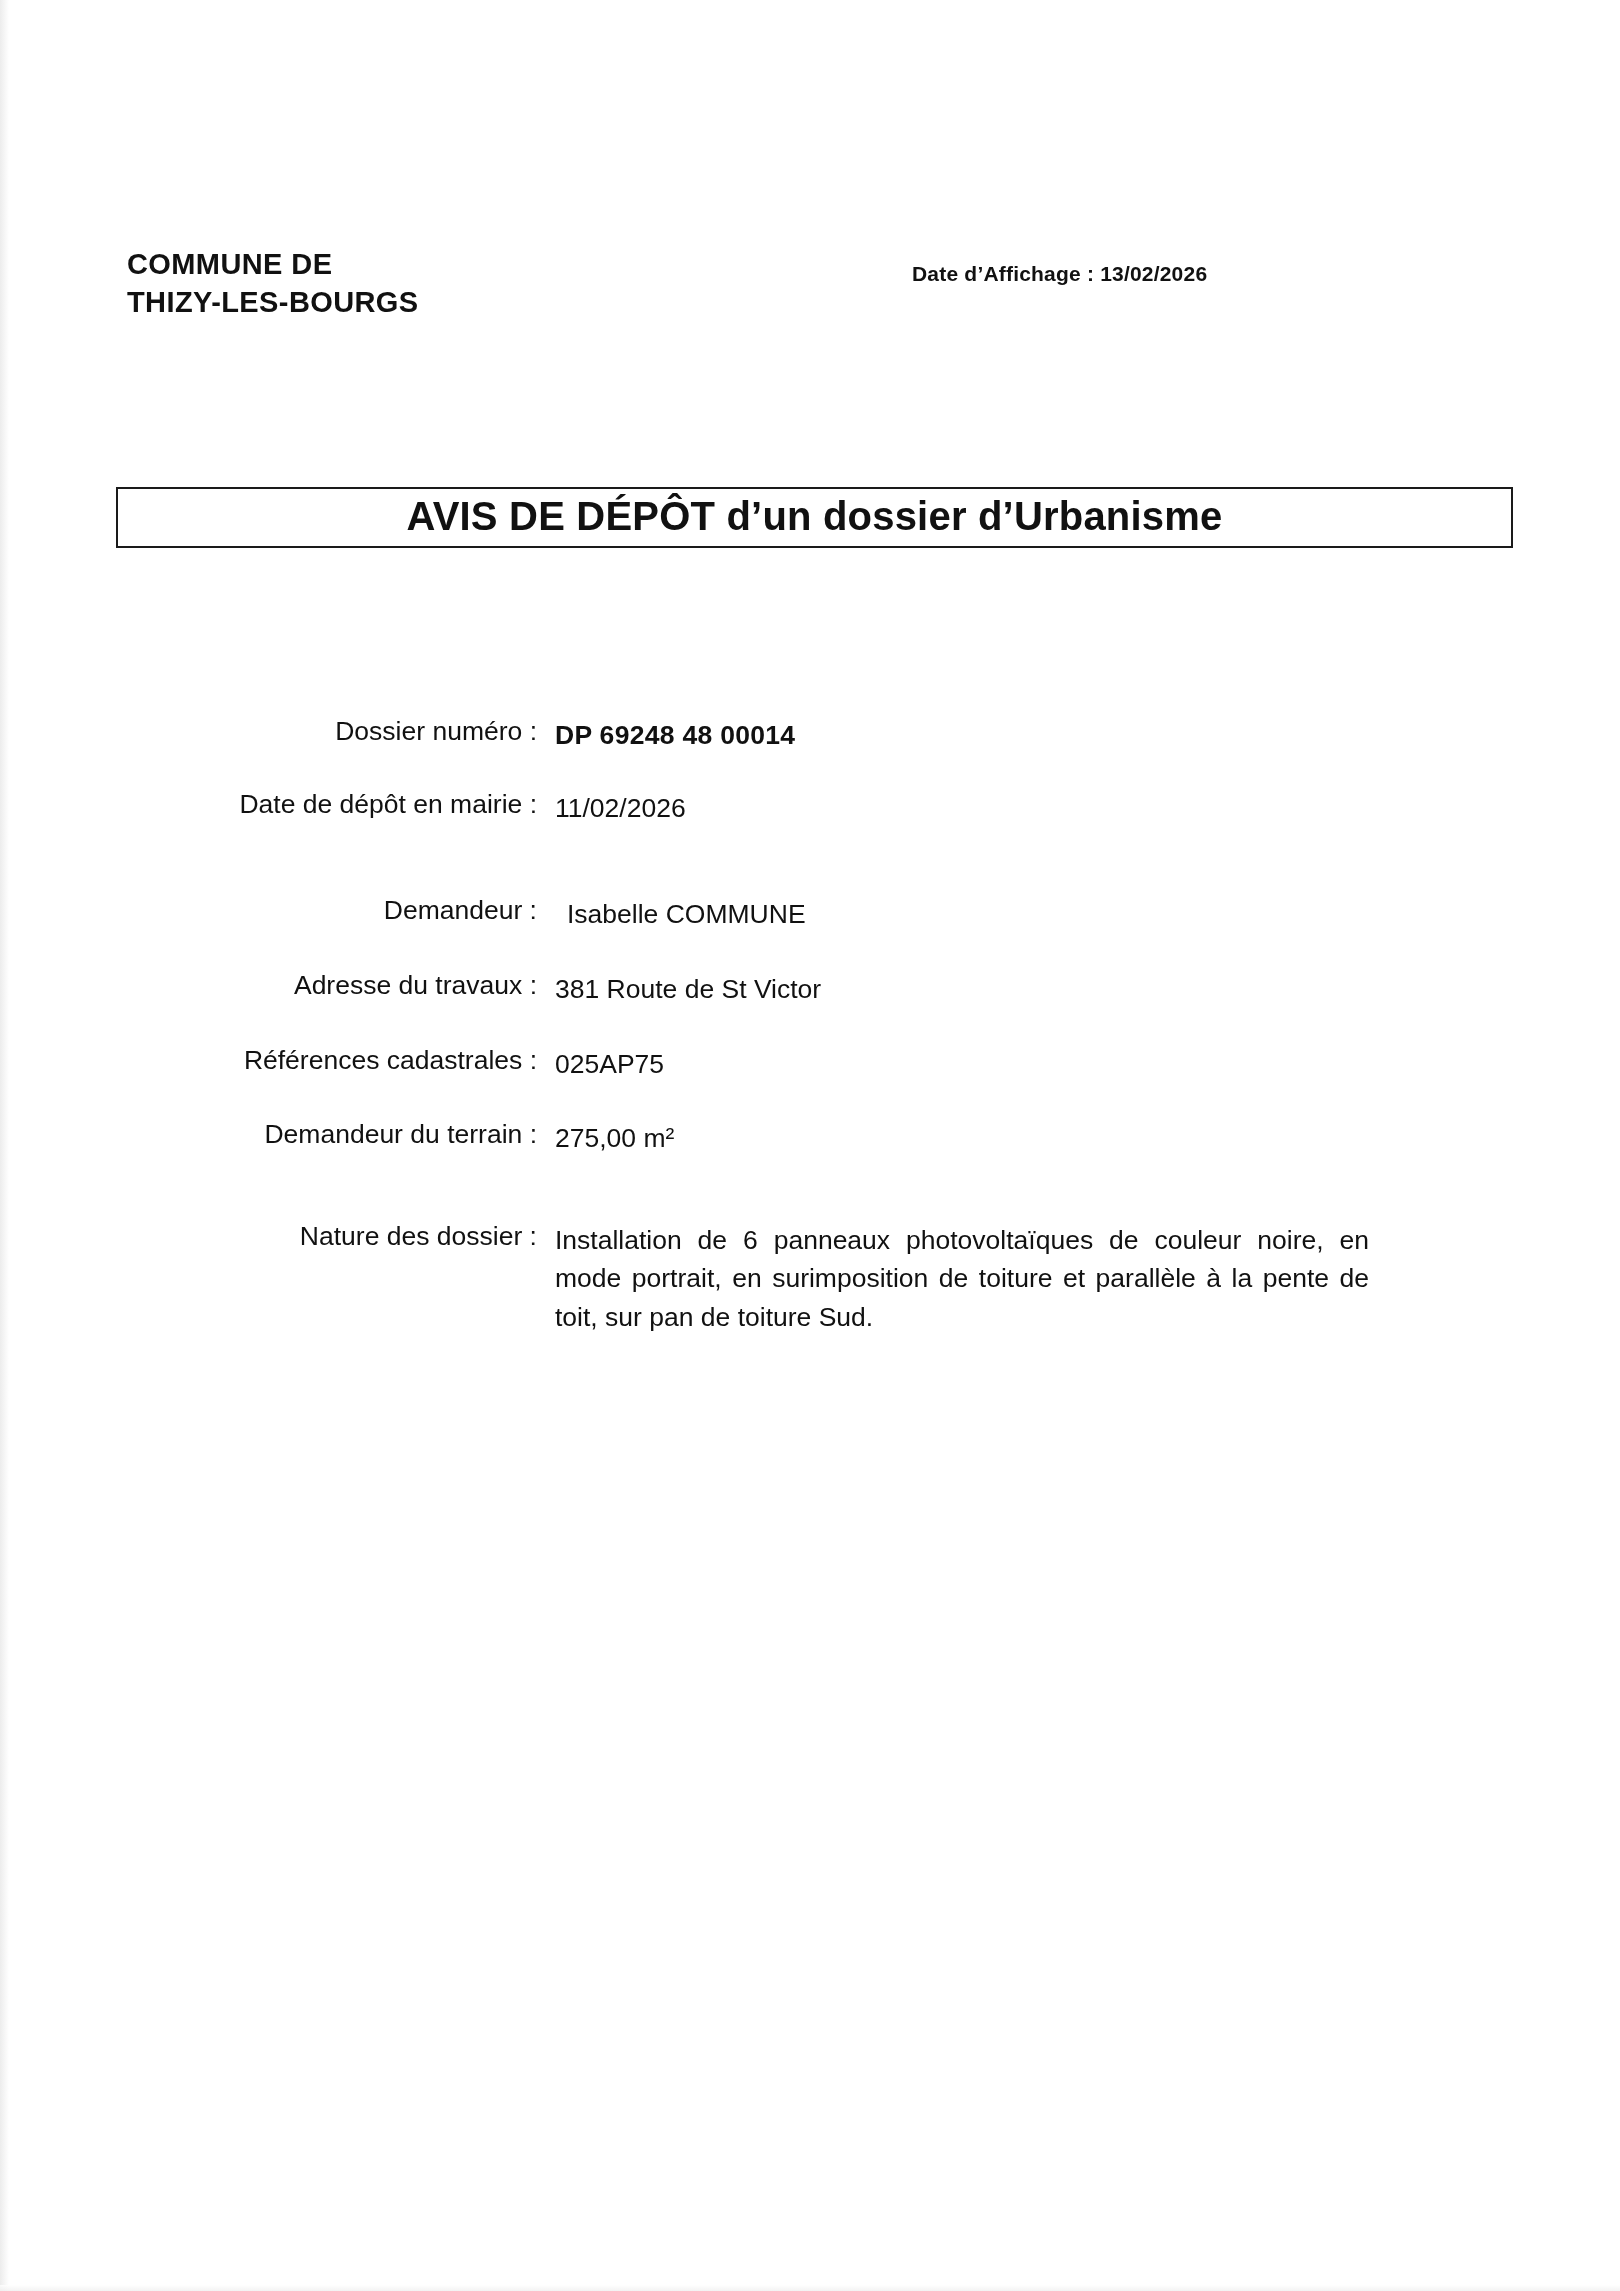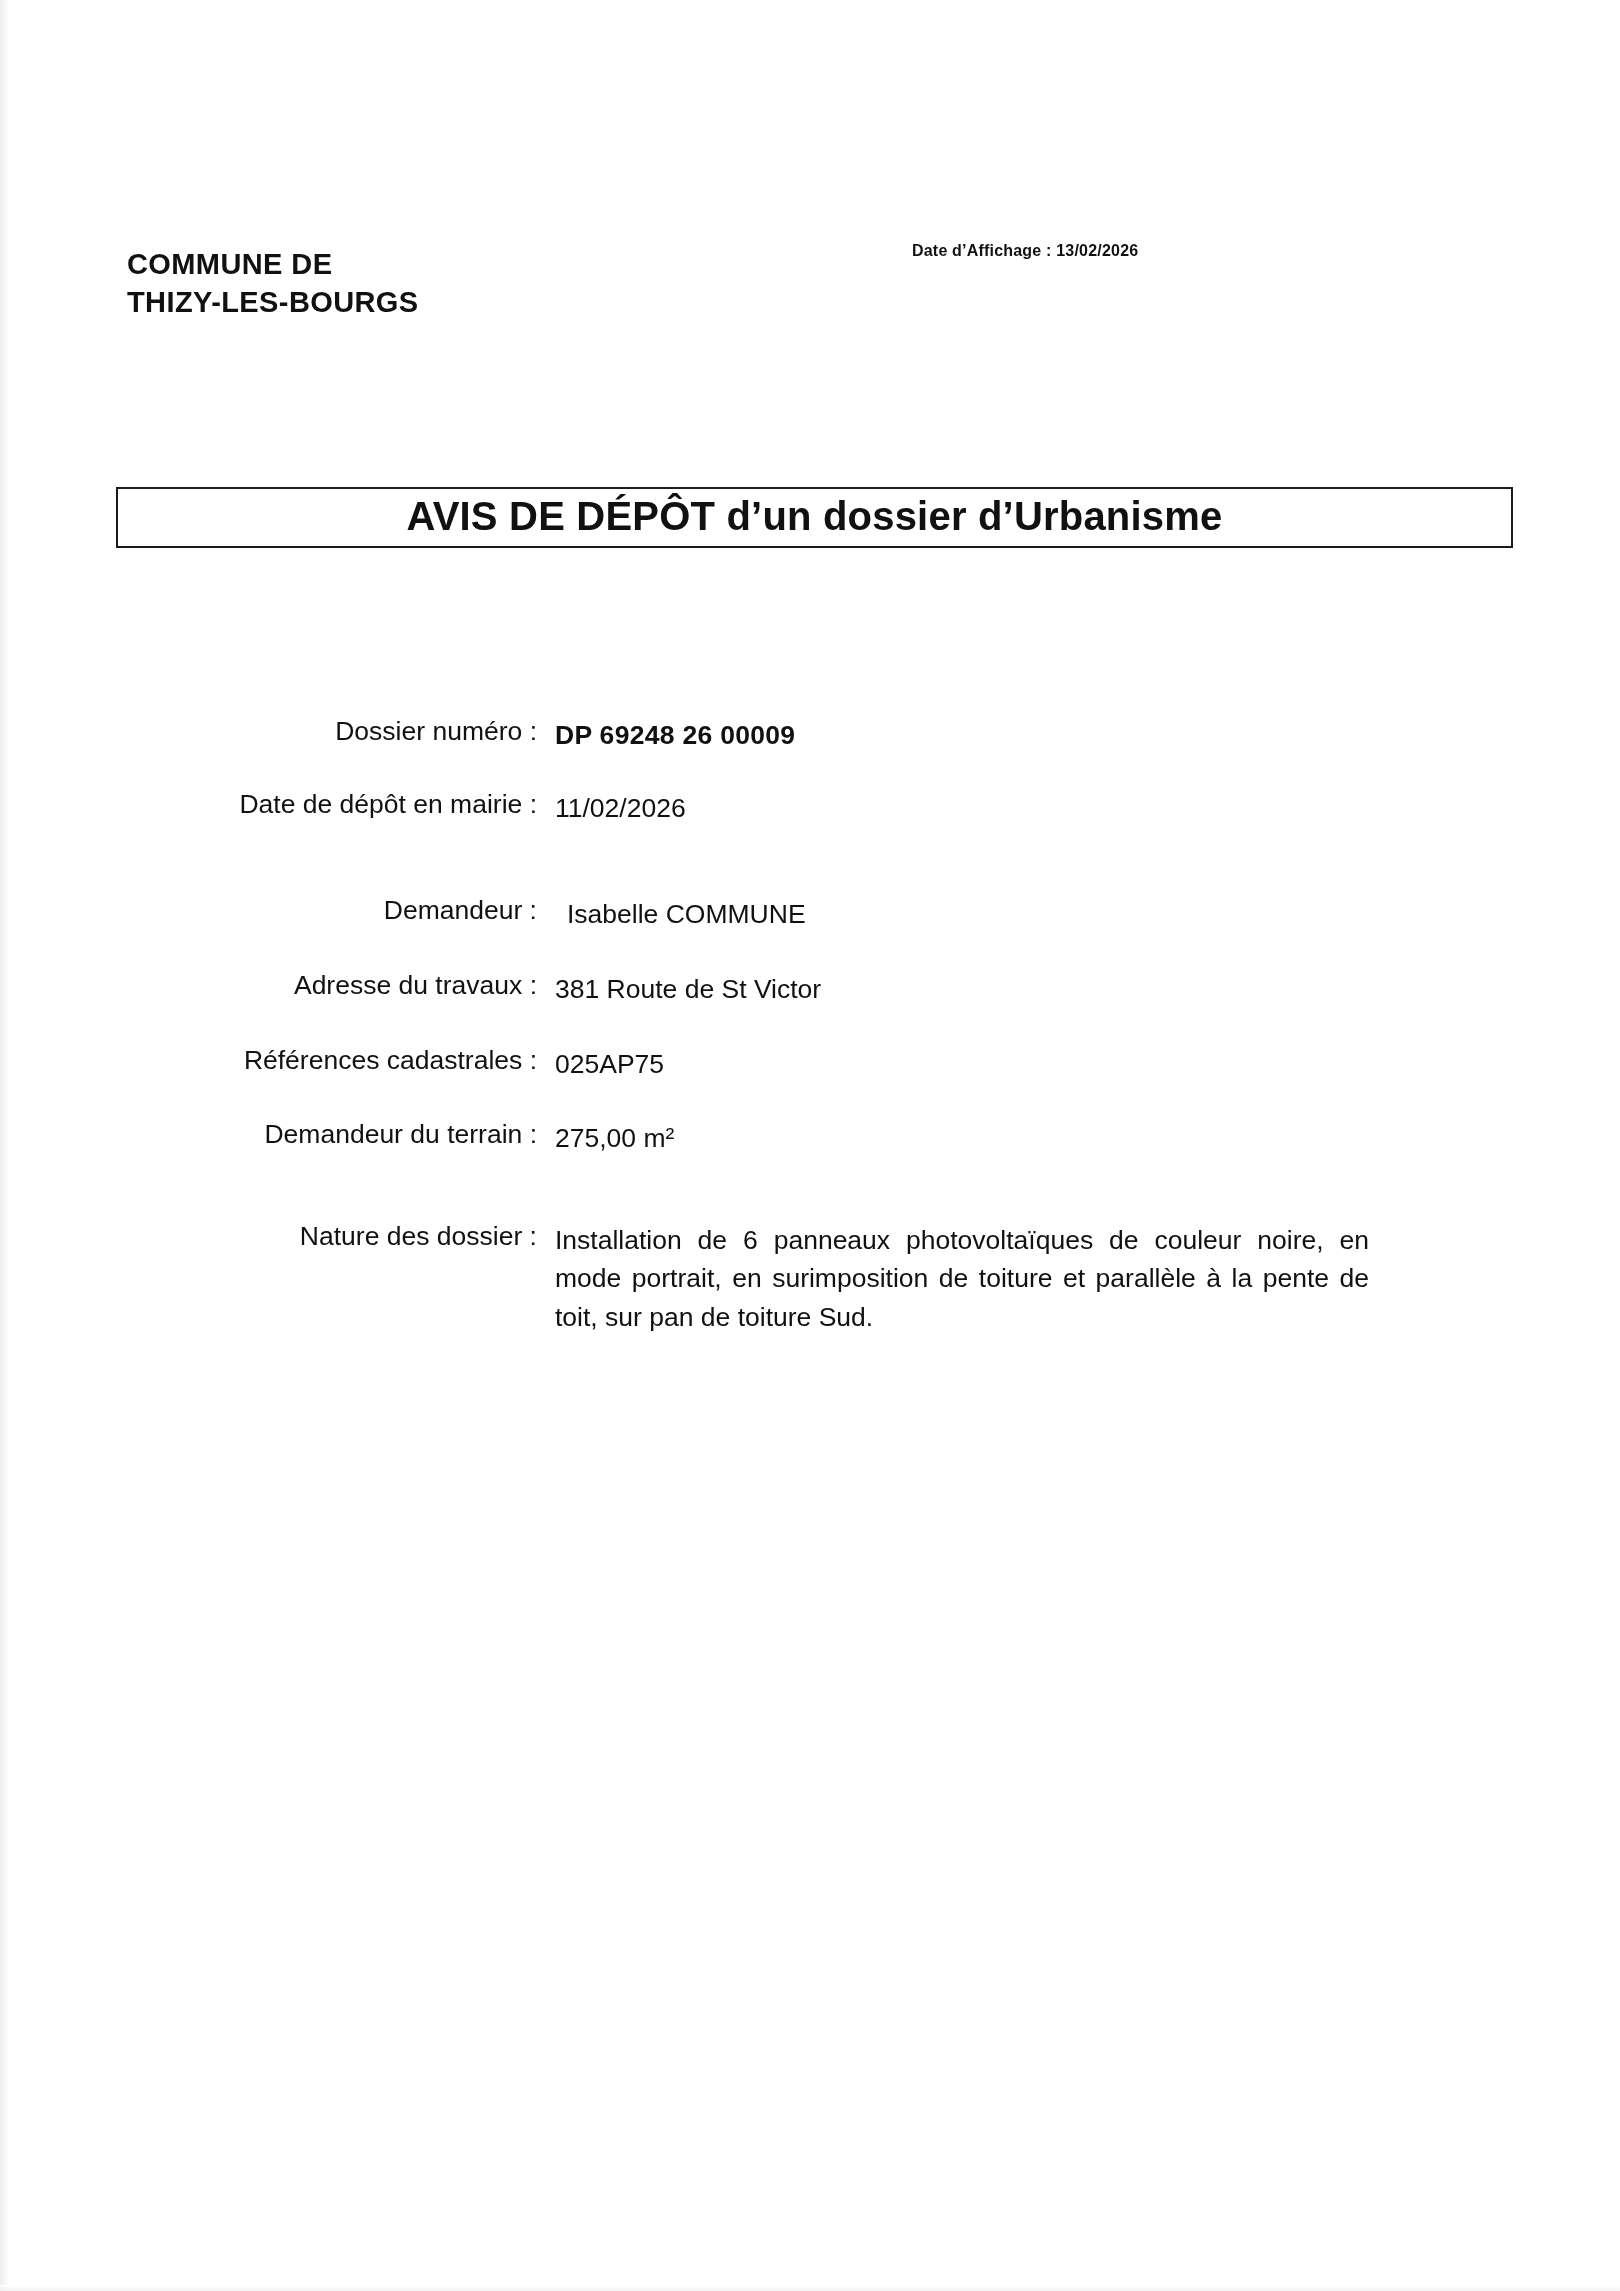--- a/index.html
+++ b/index.html
@@ -61,22 +61,22 @@
     top: 245px;
     font-size: 29px;
     font-weight: bold;
     line-height: 1.32;
     letter-spacing: 0.4px;
     white-space: pre-line;
   }
   .date-affichage {
     position: absolute;
     left: 912px;
-    top: 242px;
-    font-size: 16px;
+    top: 262px;
+    font-size: 21px;
     font-weight: bold;
     letter-spacing: 0.2px;
   }
 
   
   .title-box {
     position: absolute;
     left: 116px;
     top: 487px;
     width: 1397px;
@@ -171,21 +171,21 @@
 
     <div class="title-box">
       <div class="title-box-inner">
         <div class="title-text">AVIS DE DÉPÔT d’un dossier d’Urbanisme</div>
       </div>
     </div>
 
 
     <div class="row r-dossier">
       <span class="lbl">Dossier numéro :</span>
-      <span class="val bold">DP 69248 26 00009</span>
+      <span class="val bold">DP 69248 48 00014</span>
     </div>
 
     <div class="row r-date-depot">
       <span class="lbl">Date de dépôt en mairie :</span>
       <span class="val">11/02/2026</span>
     </div>
 
     <div class="row r-demandeur">
       <span class="lbl">Demandeur :</span>
       <span class="val">Isabelle COMMUNE</span>

